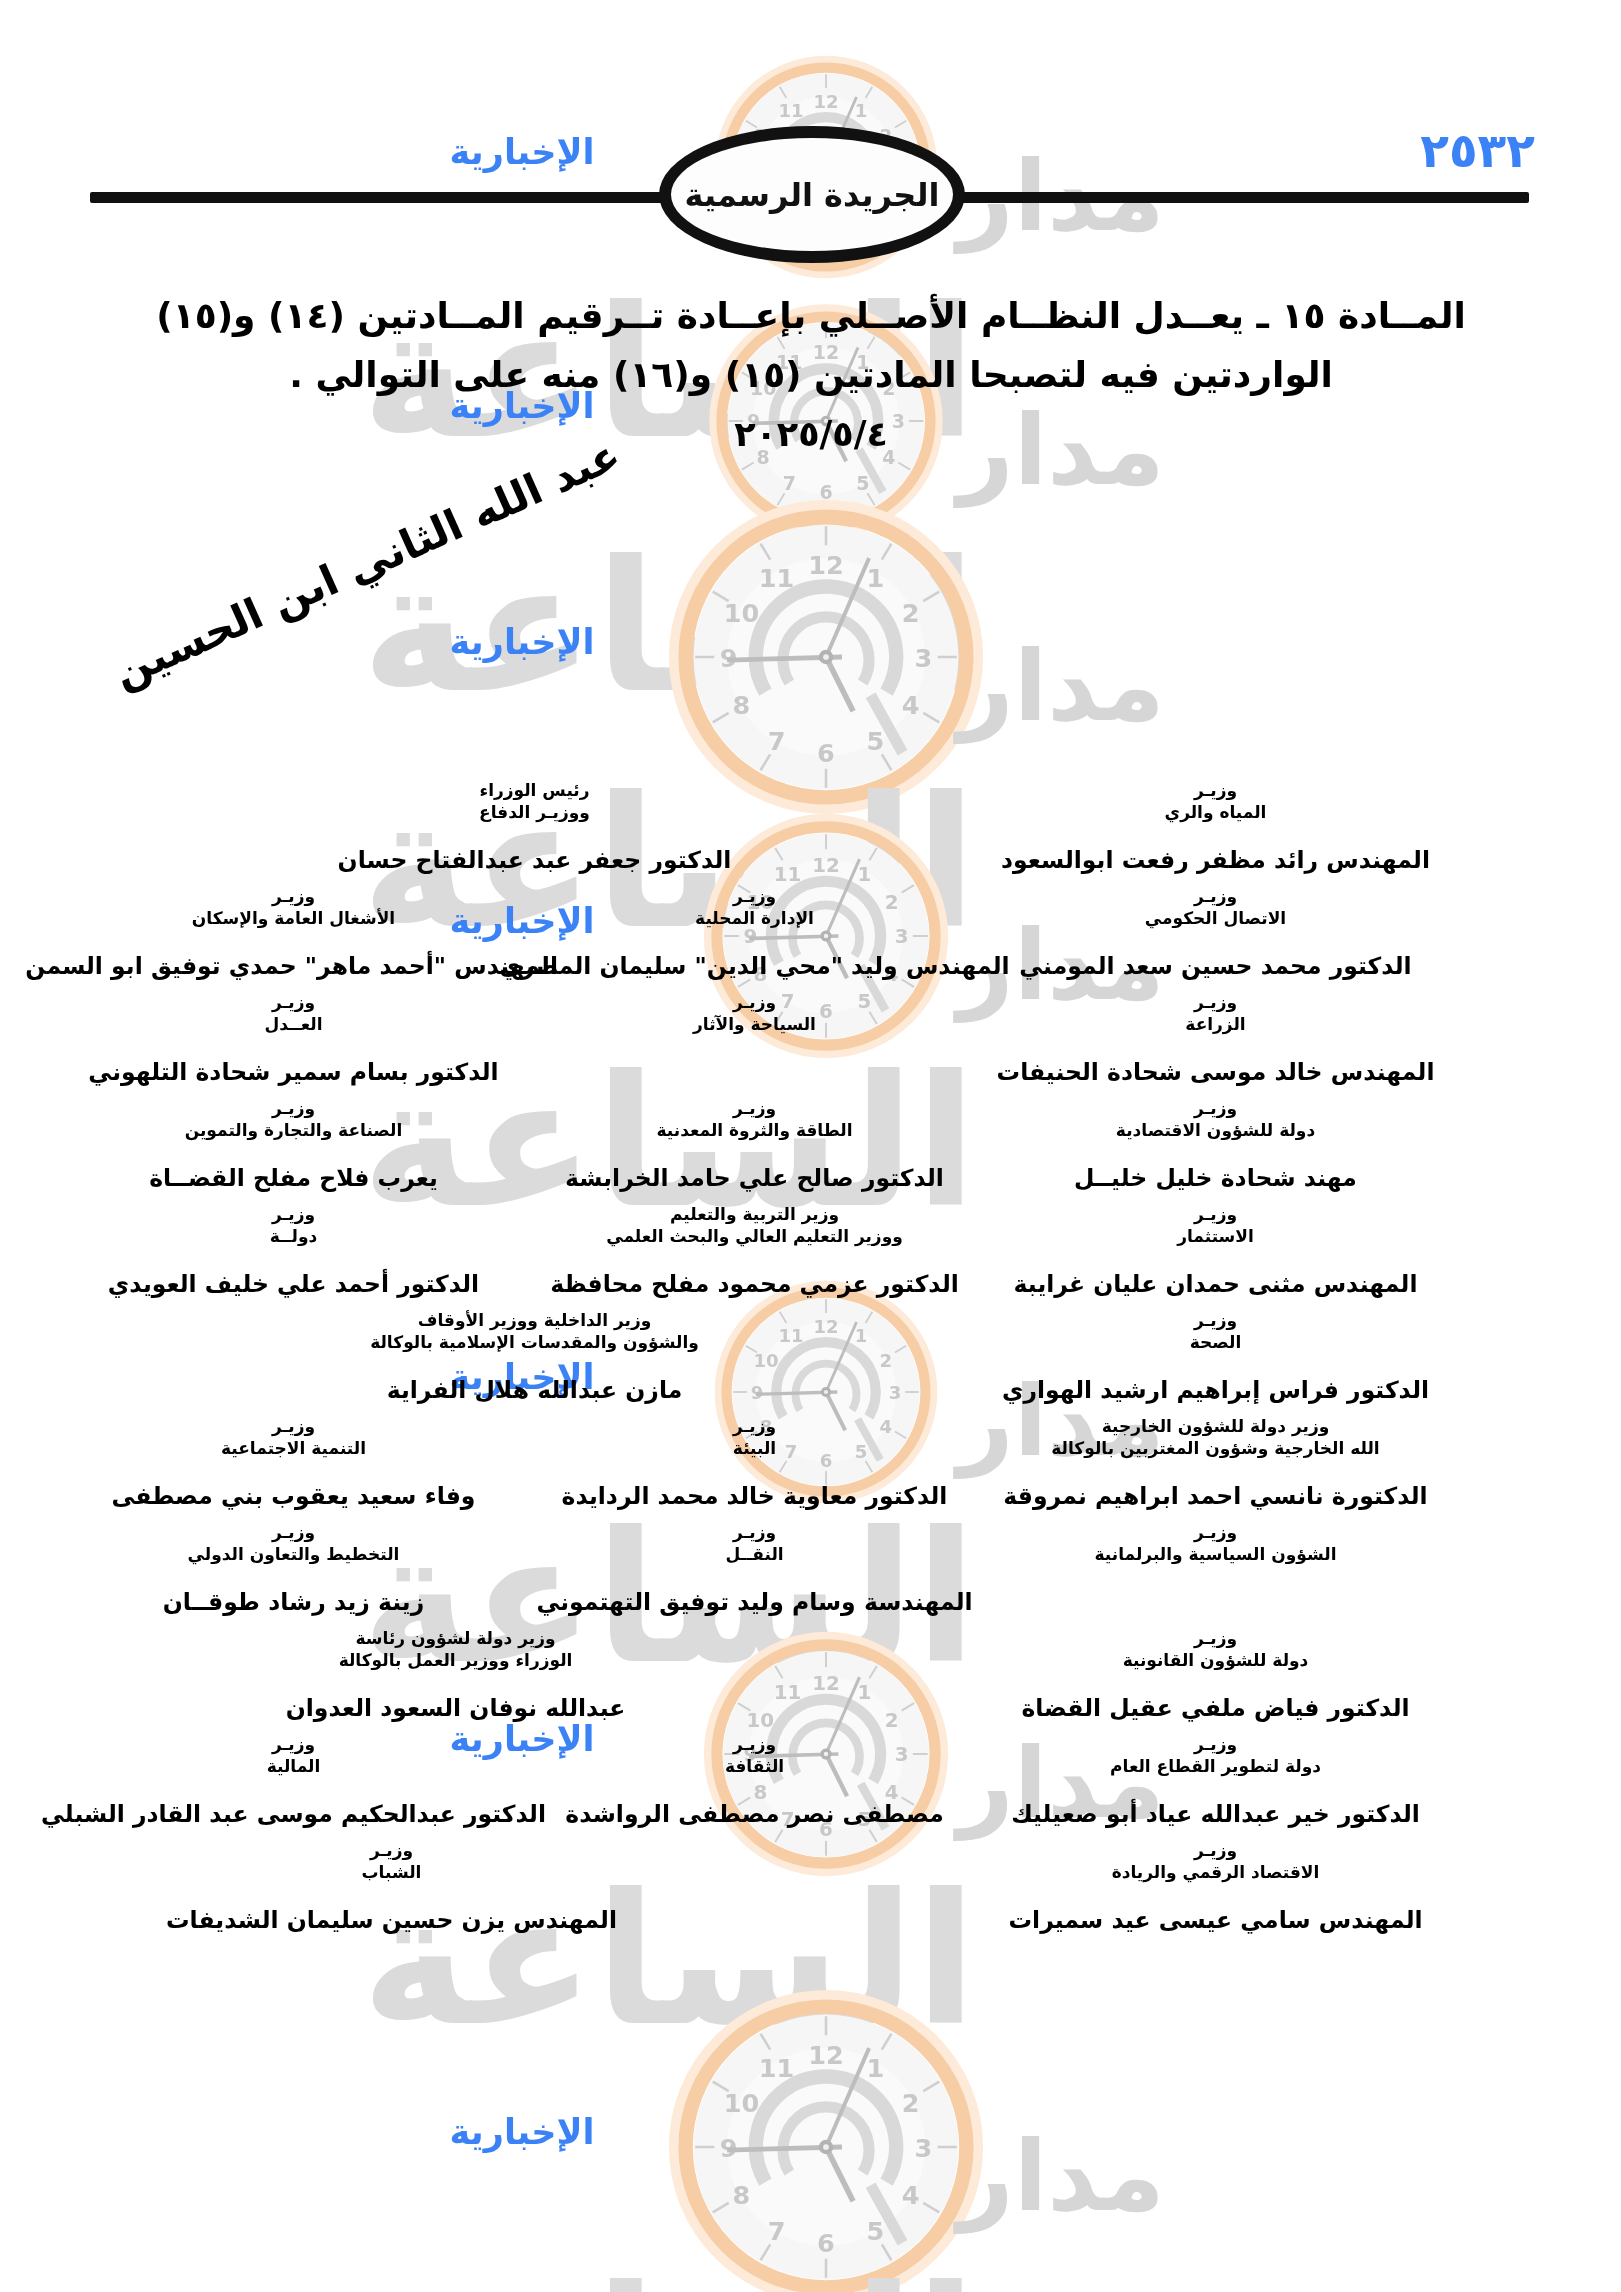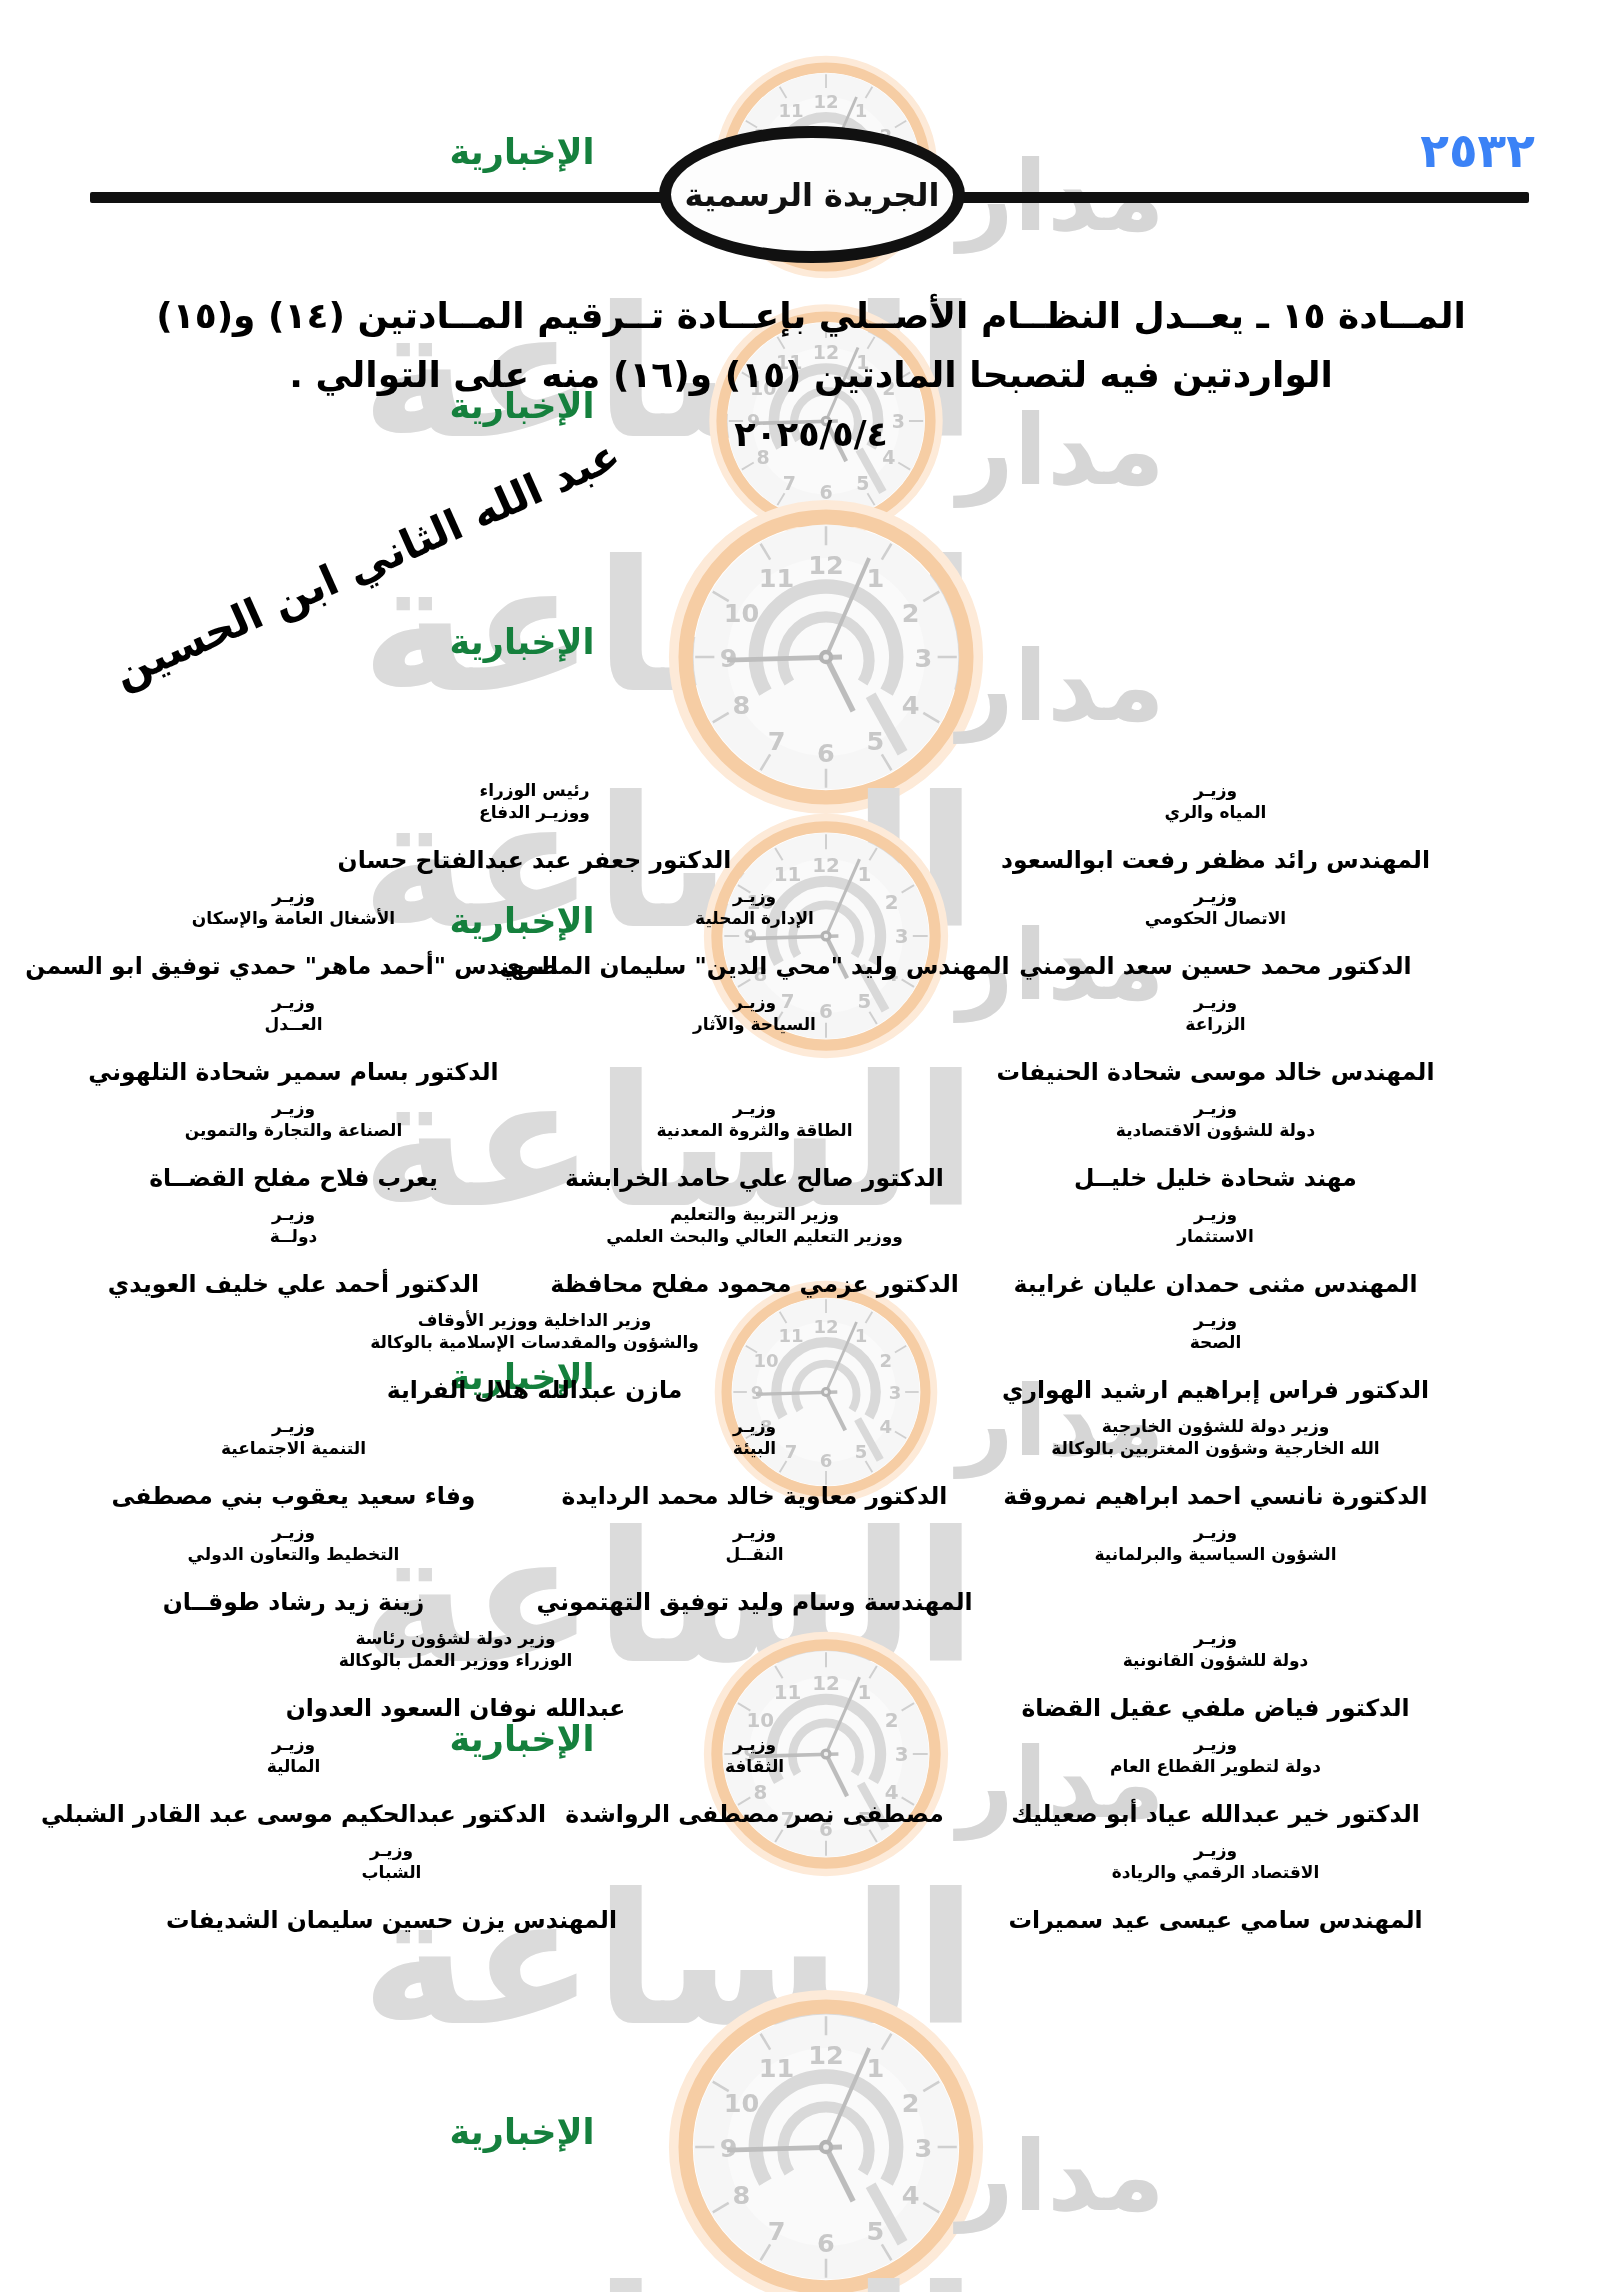--- a/index.html
+++ b/index.html
@@ -7,21 +7,21 @@
     width:1621px;height:2293px;position:relative;overflow:hidden;
     background:#ffffff;
     font-family:"DejaVu Sans","Liberation Sans",sans-serif;
     -webkit-font-smoothing:antialiased;
   }
   
   #watermark{position:absolute;inset:0;z-index:0;pointer-events:none;}
   .wm-tile{position:absolute;width:0;height:0;}
   .wm-clock{position:absolute;left:0;top:0;transform:translate(-50%,-50%);}
   .wm-ikhbaria{position:absolute;transform:translate(-50%,-50%);
-    font-weight:bold;color:#15803d;white-space:nowrap;direction:rtl;}
+    font-weight:bold;color:#3b82f6;white-space:nowrap;direction:rtl;}
   .wm-madar{position:absolute;transform:translate(-50%,-50%);
     font-weight:bold;color:#d6d6d6;white-space:nowrap;direction:rtl;letter-spacing:1px;}
   .wm-saa{position:absolute;transform:translate(-50%,-50%);
     font-weight:bold;color:#dbdbdb;white-space:nowrap;direction:rtl;letter-spacing:2px;}
   
   #content{position:absolute;inset:0;z-index:1;}
   #page-number{
     position:absolute;top:123px;right:86px;
     font-size:47px;font-weight:bold;color:#3b82f6;direction:rtl;
   }

